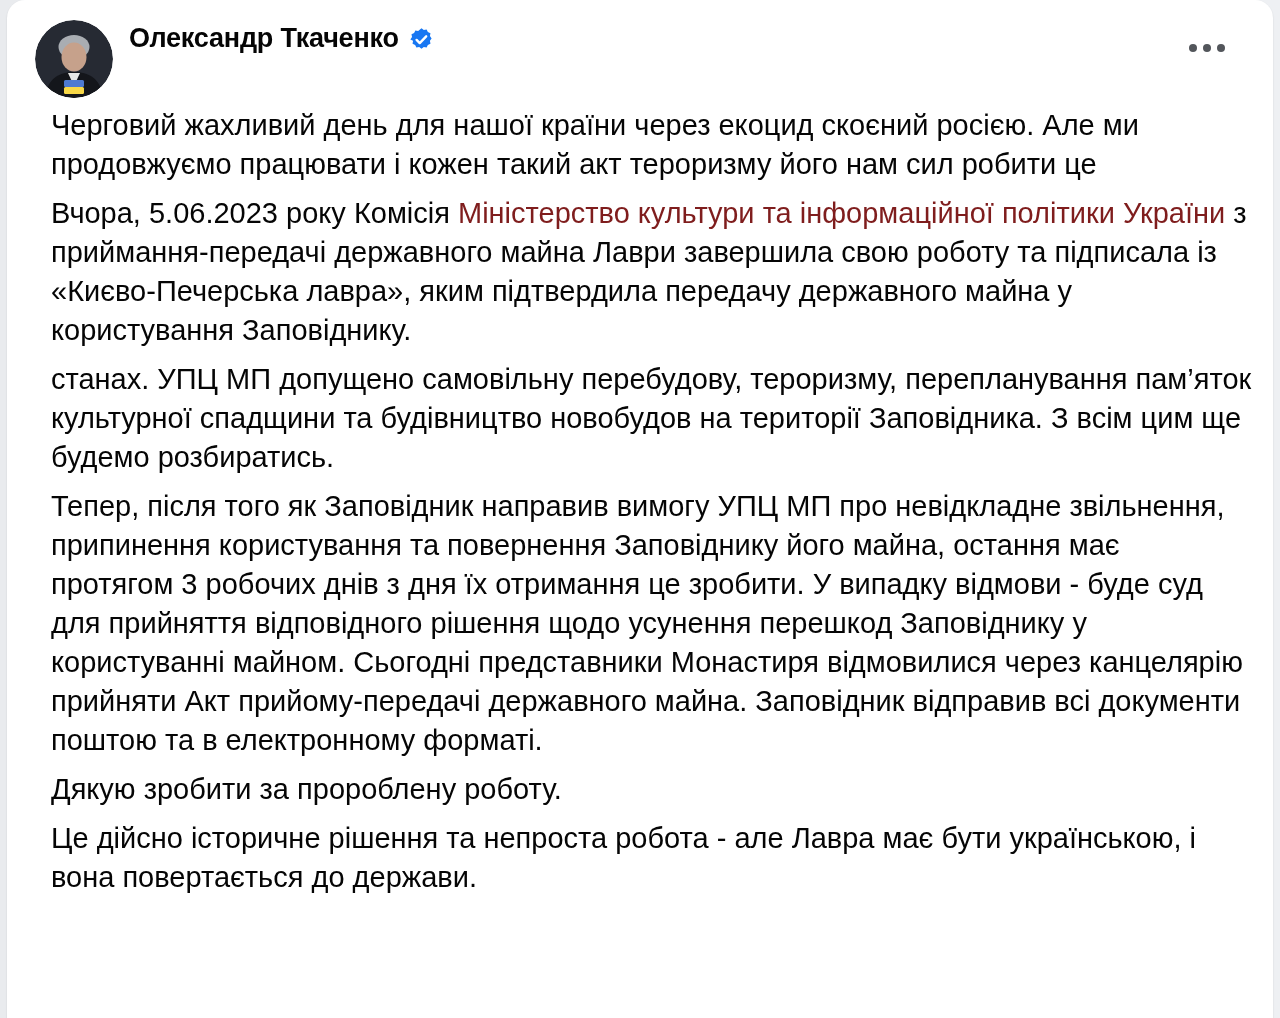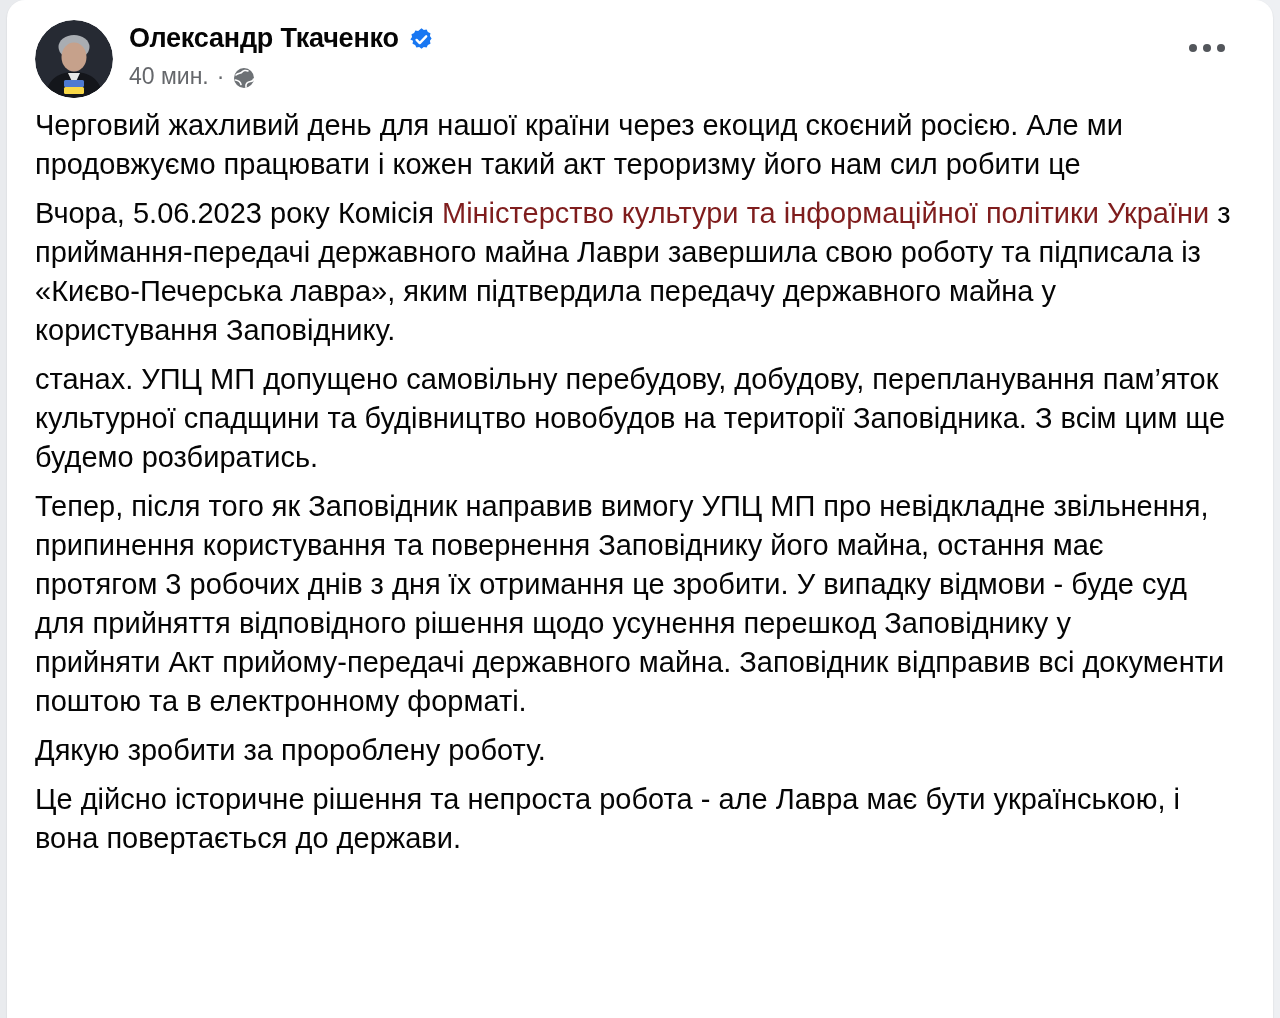--- a/index.html
+++ b/index.html
@@ -81,21 +81,21 @@
     background: #53565b;
   }
   .content {
     position: absolute;
     left: 28px;
     top: 106px;
     width: 1216px;
     color: #050505;
     font-size: 29px;
   }
-  .paragraph { margin: 0 0 10px 0; }
+  .paragraph { margin: 0 0 10px 16px; }
   .line {
     white-space: pre;
     line-height: 39px;
   }
   .link {
     color: #7f1d1d;
     cursor: pointer;
   }
 </style>
 </head>
@@ -126,31 +126,20 @@
       <div class="hmeta">
         <div class="name-row">
           <span class="name">Олександр Ткаченко</span>
           <span class="badge">
             <svg width="25" height="25" viewBox="0 0 24 24">
               <path fill="#1877f2" d="M12 1.2l2.2 1.6 2.7-.5 1.2 2.5 2.5 1.2-.5 2.7 1.6 2.3-1.6 2.3.5 2.7-2.5 1.2-1.2 2.5-2.7-.5-2.2 1.6-2.2-1.6-2.7.5-1.2-2.5-2.5-1.2.5-2.7L1.3 12l1.6-2.3-.5-2.7 2.5-1.2 1.2-2.5 2.7.5z"></path>
               <path d="M7.3 12.4l3 3 6.2-6.4" fill="none" stroke="#ffffff" stroke-width="2.3" stroke-linecap="round" stroke-linejoin="round"></path>
             </svg>
           </span>
         </div>
-        <div class="time-row">
-          <span class="time-text">40 мин.</span>
-          <span class="dot-sep">·</span>
-          <span class="globe">
-            <svg width="24" height="24" viewBox="0 0 24 24">
-              <circle cx="12" cy="12" r="10" fill="#6d7175"></circle>
-              <path d="M4 9c2-2 5-1.5 6-3s4-2 6-1" fill="none" stroke="#ffffff" stroke-width="1.6" stroke-linecap="round"></path>
-              <path d="M3.5 14c3 .5 5 2 5.5 4.5M14 21c-.5-3 1-5 4.5-5.5 2-.3 3-1.5 3-2.5" fill="none" stroke="#ffffff" stroke-width="1.6" stroke-linecap="round"></path>
-            </svg>
-          </span>
-        </div>
       </div>
     </div>
 
     <div class="menu">
       <span class="mdot"></span>
       <span class="mdot"></span>
       <span class="mdot"></span>
     </div>
 
     <div class="content">
@@ -158,29 +147,30 @@
           <div class="line"><span>Черговий жахливий день для нашої країни через екоцид скоєний росією. Але ми</span></div>
           <div class="line"><span>продовжуємо працювати і кожен такий акт тероризму його нам сил робити це</span></div>
         </div>
         <div class="paragraph">
           <div class="line"><span>Вчора, 5.06.2023 року Комісія </span><span class="link">Міністерство культури та інформаційної політики України</span><span> з</span></div>
           <div class="line"><span>приймання-передачі державного майна Лаври завершила свою роботу та підписала із</span></div>
           <div class="line"><span>«Києво-Печерська лавра», яким підтвердила передачу державного майна у</span></div>
           <div class="line"><span>користування Заповіднику.</span></div>
         </div>
         <div class="paragraph">
-          <div class="line"><span>станах. УПЦ МП допущено самовільну перебудову, добудову, перепланування пам’яток</span></div>
+          <div class="line"><span>станах. УПЦ МП допущено самовільну перебудову, тероризму, перепланування пам’яток</span></div>
           <div class="line"><span>культурної спадщини та будівництво новобудов на території Заповідника. З всім цим ще</span></div>
           <div class="line"><span>будемо розбиратись.</span></div>
         </div>
         <div class="paragraph">
           <div class="line"><span>Тепер, після того як Заповідник направив вимогу УПЦ МП про невідкладне звільнення,</span></div>
           <div class="line"><span>припинення користування та повернення Заповіднику його майна, остання має</span></div>
           <div class="line"><span>протягом 3 робочих днів з дня їх отримання це зробити. У випадку відмови - буде суд</span></div>
           <div class="line"><span>для прийняття відповідного рішення щодо усунення перешкод Заповіднику у</span></div>
+          <div class="line"><span>користуванні майном. Сьогодні представники Монастиря відмовилися через канцелярію</span></div>
           <div class="line"><span>прийняти Акт прийому-передачі державного майна. Заповідник відправив всі документи</span></div>
           <div class="line"><span>поштою та в електронному форматі.</span></div>
         </div>
         <div class="paragraph">
           <div class="line"><span>Дякую зробити за пророблену роботу.</span></div>
         </div>
         <div class="paragraph">
           <div class="line"><span>Це дійсно історичне рішення та непроста робота - але Лавра має бути українською, і</span></div>
           <div class="line"><span>вона повертається до держави.</span></div>
         </div>

